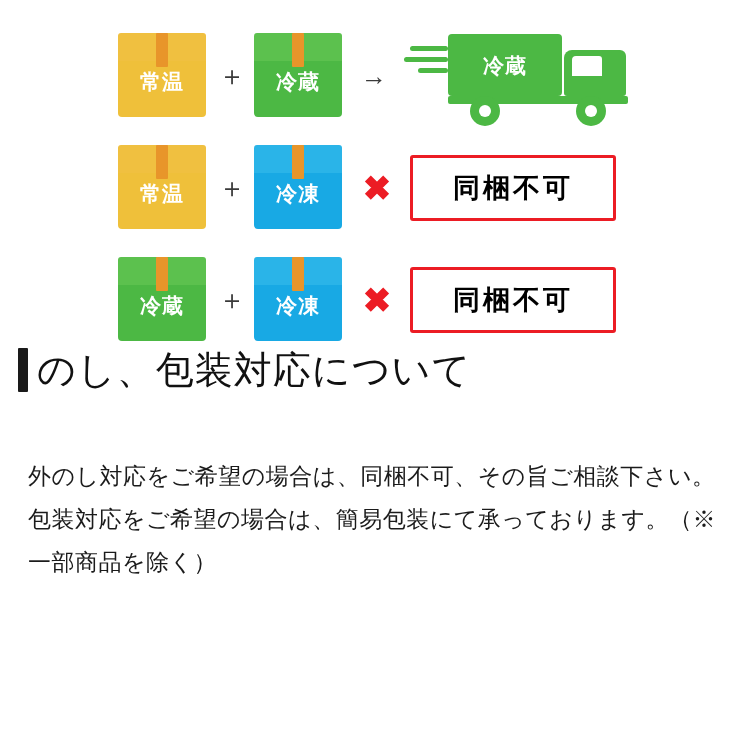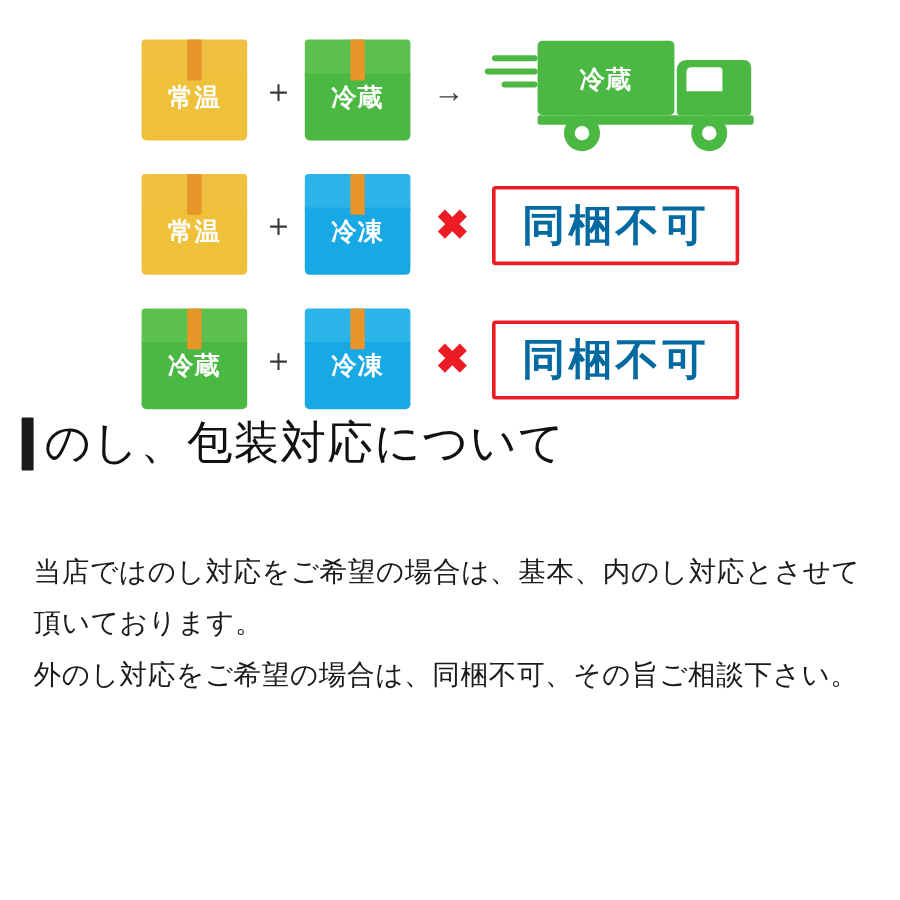--- a/index.html
+++ b/index.html
@@ -188,22 +188,22 @@
     width: 206px; height: 66px;
     border: 3px solid #ec1c24;
     border-radius: 3px;
     display: flex;
     align-items: center;
     justify-content: center;
     background: #ffffff;
     margin-left: 2px;
   }
   .stamp span {
-    color: #0369a1;
-    font-size: 36px;
+    color: #000000;
+    font-size: 27px;
     font-weight: 700;
     letter-spacing: 3px;
   }
 
   
   .heading {
     position: absolute;
     left: 18px; top: 348px;
     display: flex;
     align-items: center;
@@ -332,17 +332,17 @@
       </div>
     </div>
   </div>
 
   <div class="heading">
     <div class="bar"></div>
     <h2>のし、包装対応について</h2>
   </div>
 
   <div class="copy">
-    <p>当店ではのし対応をご希望の場合は、基本、内のし対応とさせて頂いております。</p>
     <p>外のし対応をご希望の場合は、同梱不可、その旨ご相談下さい。</p>
+    <p>包装対応をご希望の場合は、簡易包装にて承っております。（※一部商品を除く）</p>
   </div>
 
 </div>
 
 </body></html>

